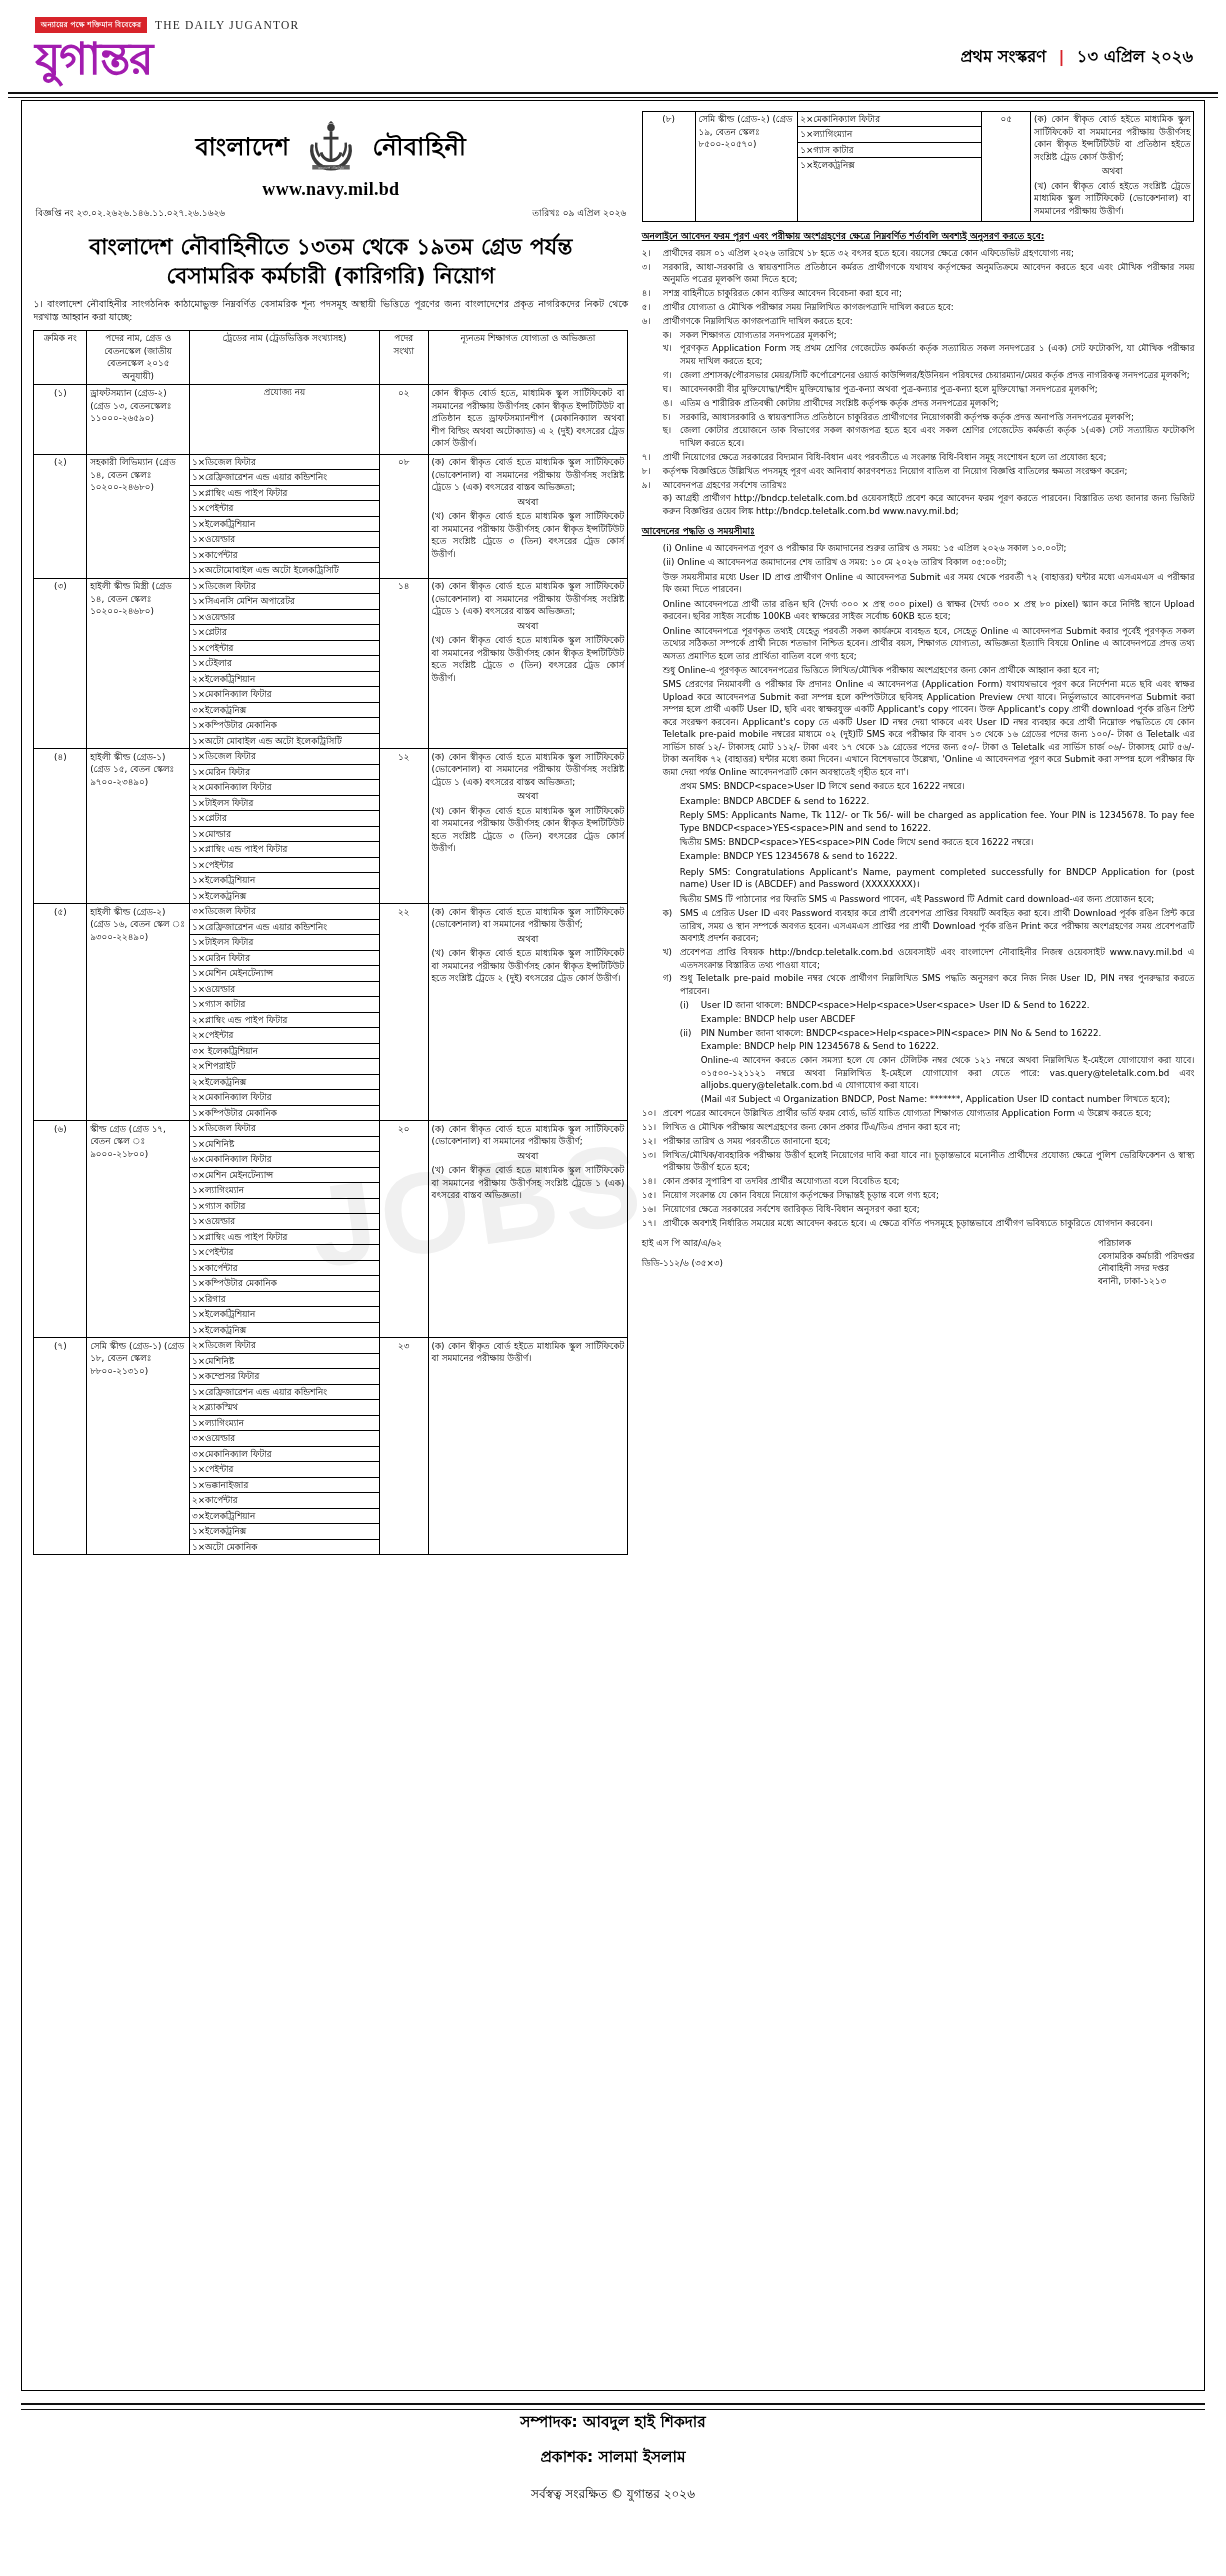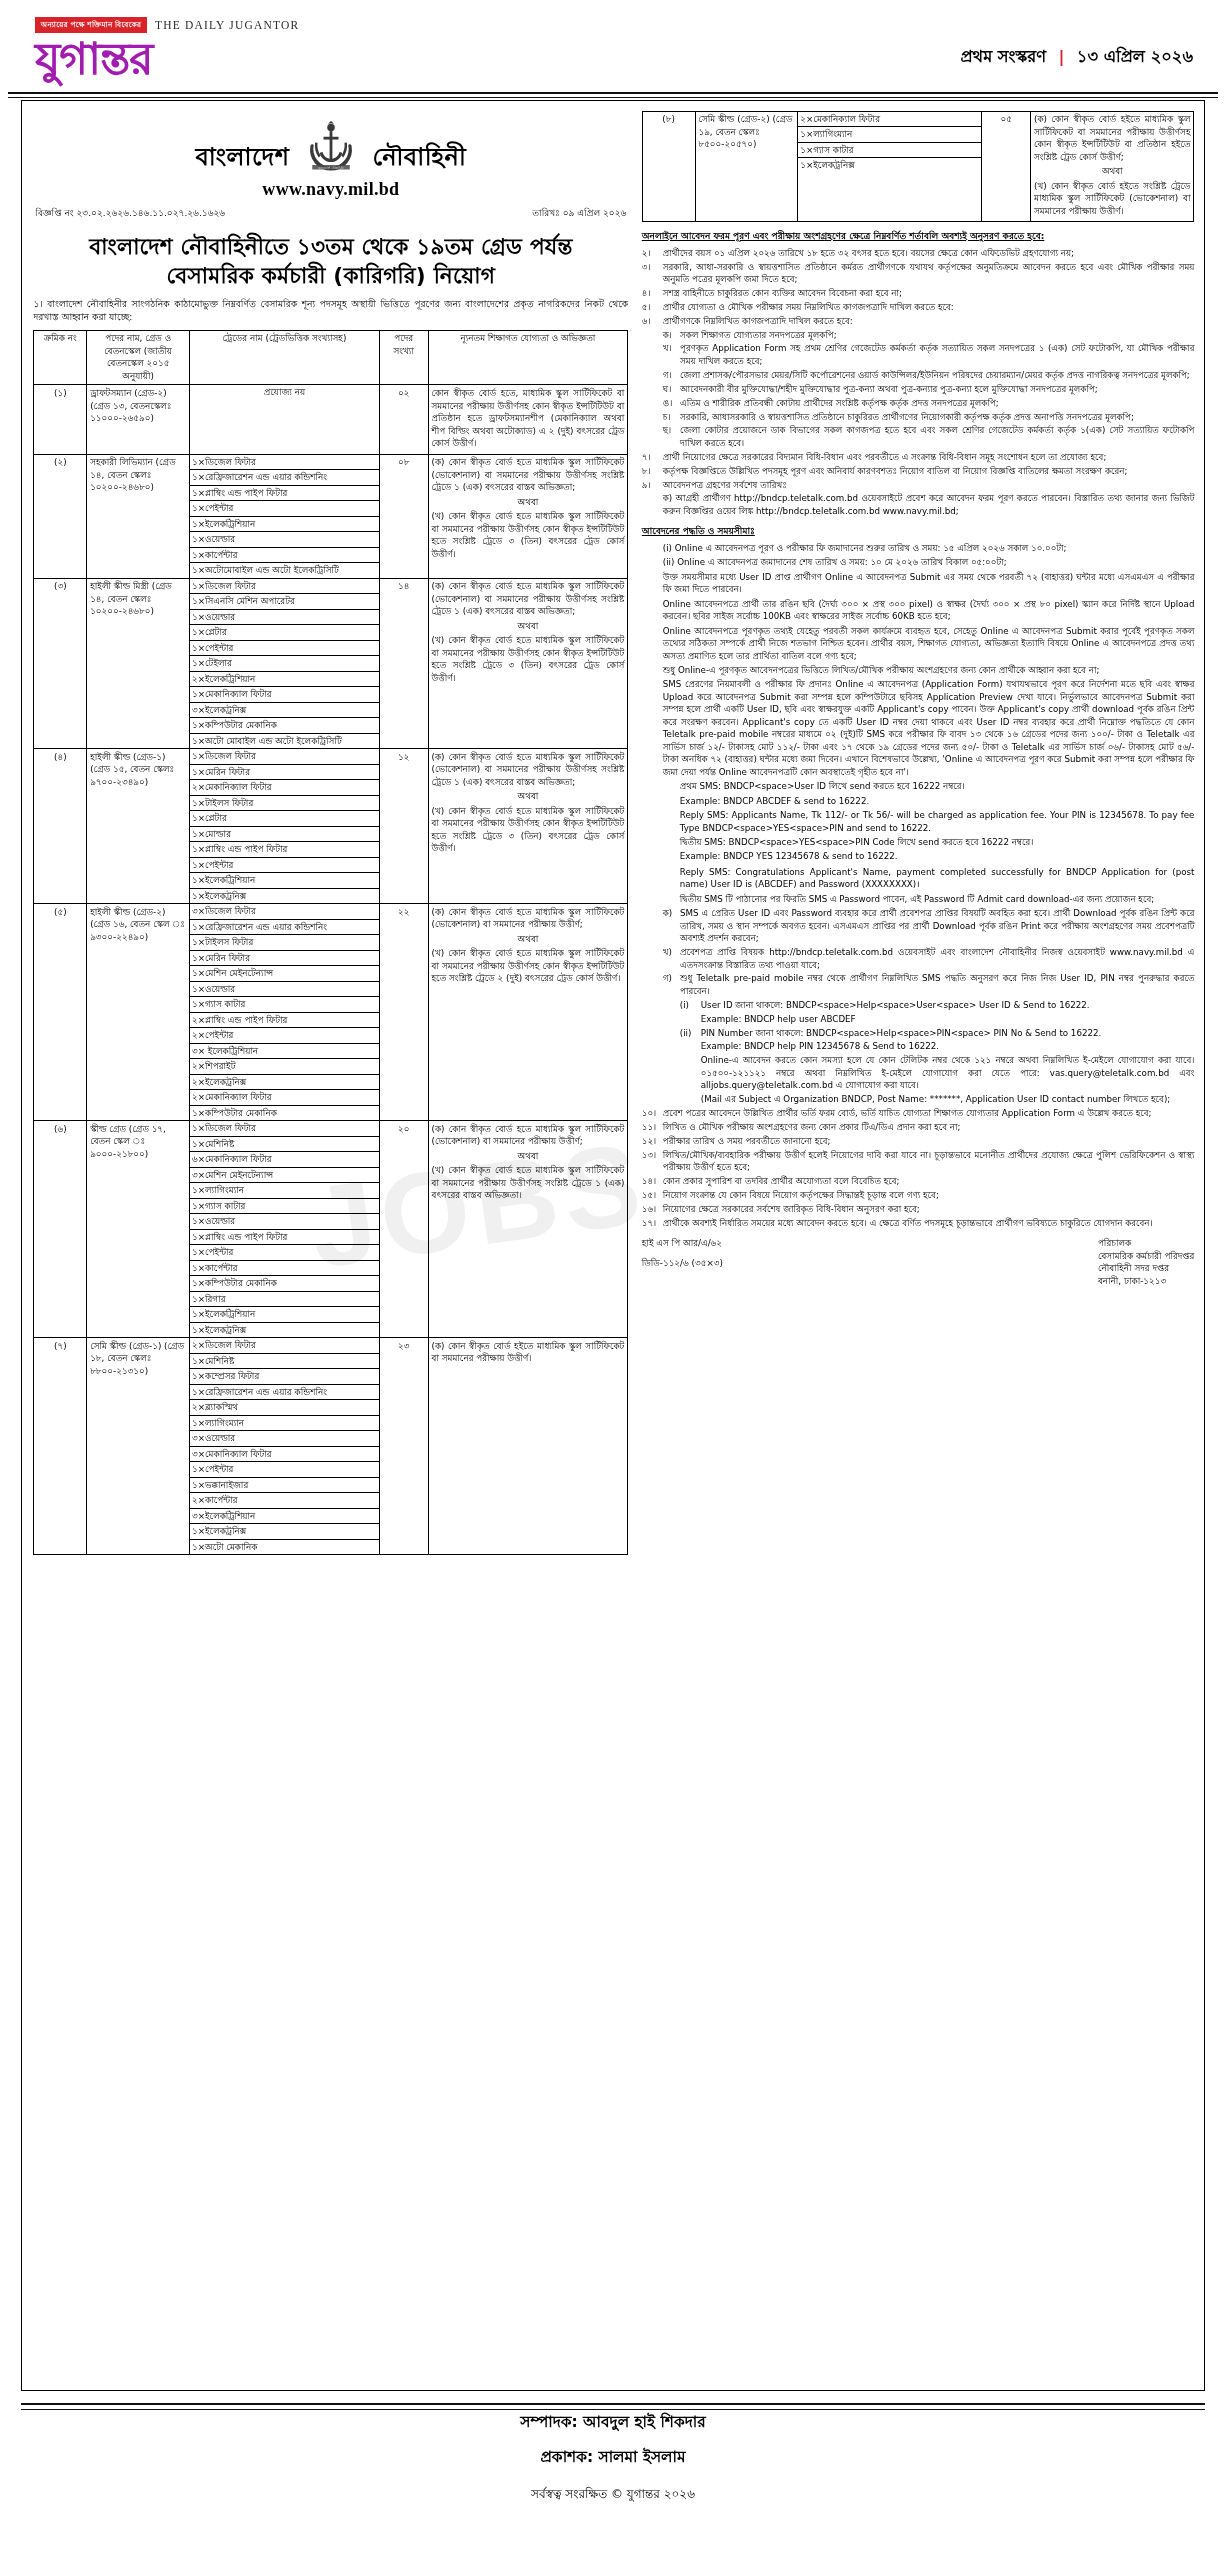--- a/index.html
+++ b/index.html
@@ -23,21 +23,21 @@
   .ad{position:absolute;left:21px;top:100px;width:1184px;height:2291px;border:1.4px solid #000;box-sizing:border-box;background:#fff;overflow:hidden;}
   .ad-inner{display:flex;width:100%;height:100%;box-sizing:border-box;padding:5.8px 7.7px;}
   .col-left{width:607px;box-sizing:border-box;padding:1.9px 7.7px 0 3.8px;}
   .col-right{width:561px;box-sizing:border-box;padding:1.9px 1.9px 0 5.8px;}
 
   
   .wm{position:absolute;left:288px;top:1038px;font-family:"Liberation Sans",sans-serif;font-size:115px;color:#f0f0f0;letter-spacing:5.8px;transform:rotate(-8deg);pointer-events:none;z-index:0;font-weight:bold;}
   .z{position:relative;z-index:2;}
 
   
-  .navy-head{display:flex;align-items:flex-end;justify-content:center;gap:11.5px;margin-top:9.6px;}
+  .navy-head{display:flex;align-items:center;justify-content:center;gap:11.5px;margin-top:9.6px;}
   .navy-word{font-family:"DejaVu Sans",sans-serif;font-size:24px;font-weight:bold;letter-spacing:0.5px;}
   .crest{width:60px;height:60px;position:relative;}
   .crest svg{display:block;}
   .navy-url{text-align:center;font-family:"Liberation Serif",serif;font-size:18px;font-weight:bold;margin-top:1px;letter-spacing:0.3px;}
   .meta-row{display:flex;justify-content:space-between;font-family:"DejaVu Sans",sans-serif;font-size:9px;margin-top:5.8px;padding:0 1.9px;}
   .ad-title{text-align:center;font-family:"DejaVu Sans",sans-serif;font-size:21.6px;font-weight:bold;line-height:29px;margin-top:11px;letter-spacing:0.2px;}
   .intro{font-family:"DejaVu Sans",sans-serif;font-size:9.2px;line-height:13.5px;text-align:justify;margin-top:6.7px;}
 
   
   table{border-collapse:collapse;width:100%;font-family:"DejaVu Sans",sans-serif;}

